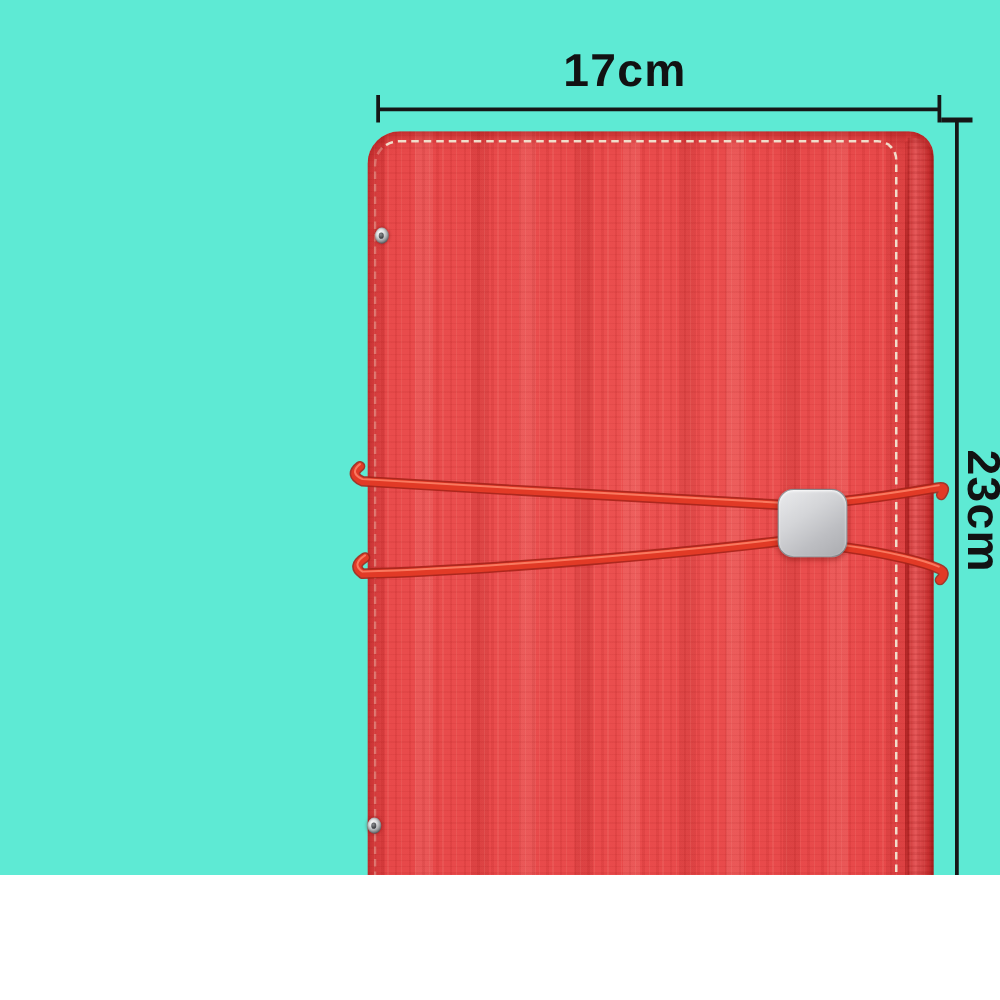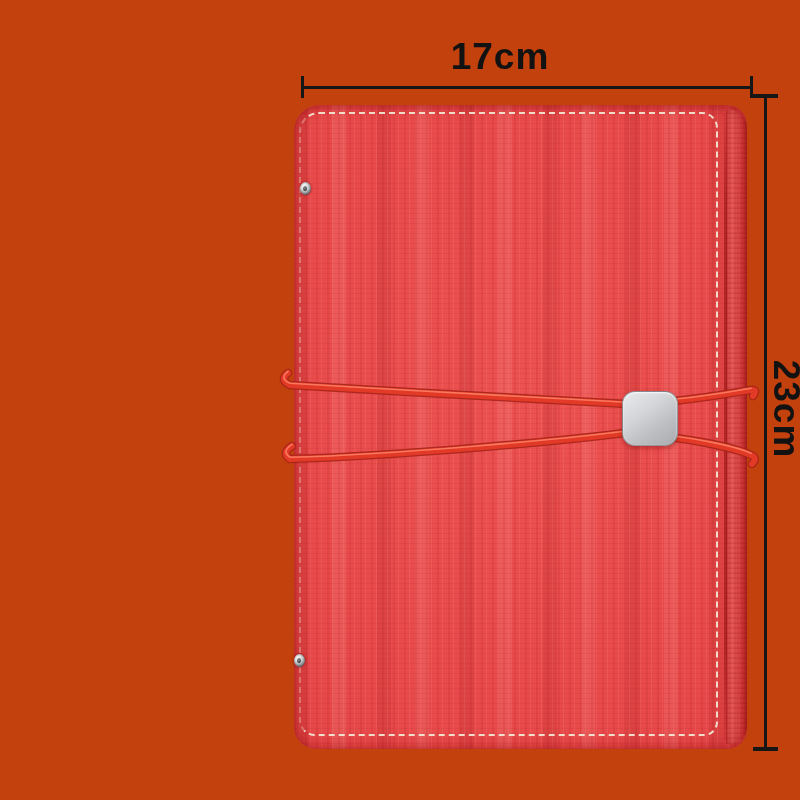--- a/index.html
+++ b/index.html
@@ -1,17 +1,17 @@
 <!DOCTYPE html>
 <html><head>
 <meta charset="utf-8">
 <style>
   html,body{margin:0;padding:0;background:#ffffff;}
   .canvas{
-    position:relative;width:800px;height:800px;background:#c2410c;overflow:hidden;
+    position:relative;width:800px;height:700px;background:#5eead4;overflow:hidden;
     font-family:"Liberation Sans", sans-serif;
   }
   
   .dim-label{
     position:absolute;color:#121212;font-size:37px;font-weight:600;
     letter-spacing:1px;text-align:center;line-height:42px;white-space:nowrap;
   }
   .width-label{left:425px;top:36px;width:150px;height:42px;}
   .height-label{
     left:716px;top:388px;width:140px;height:42px;

